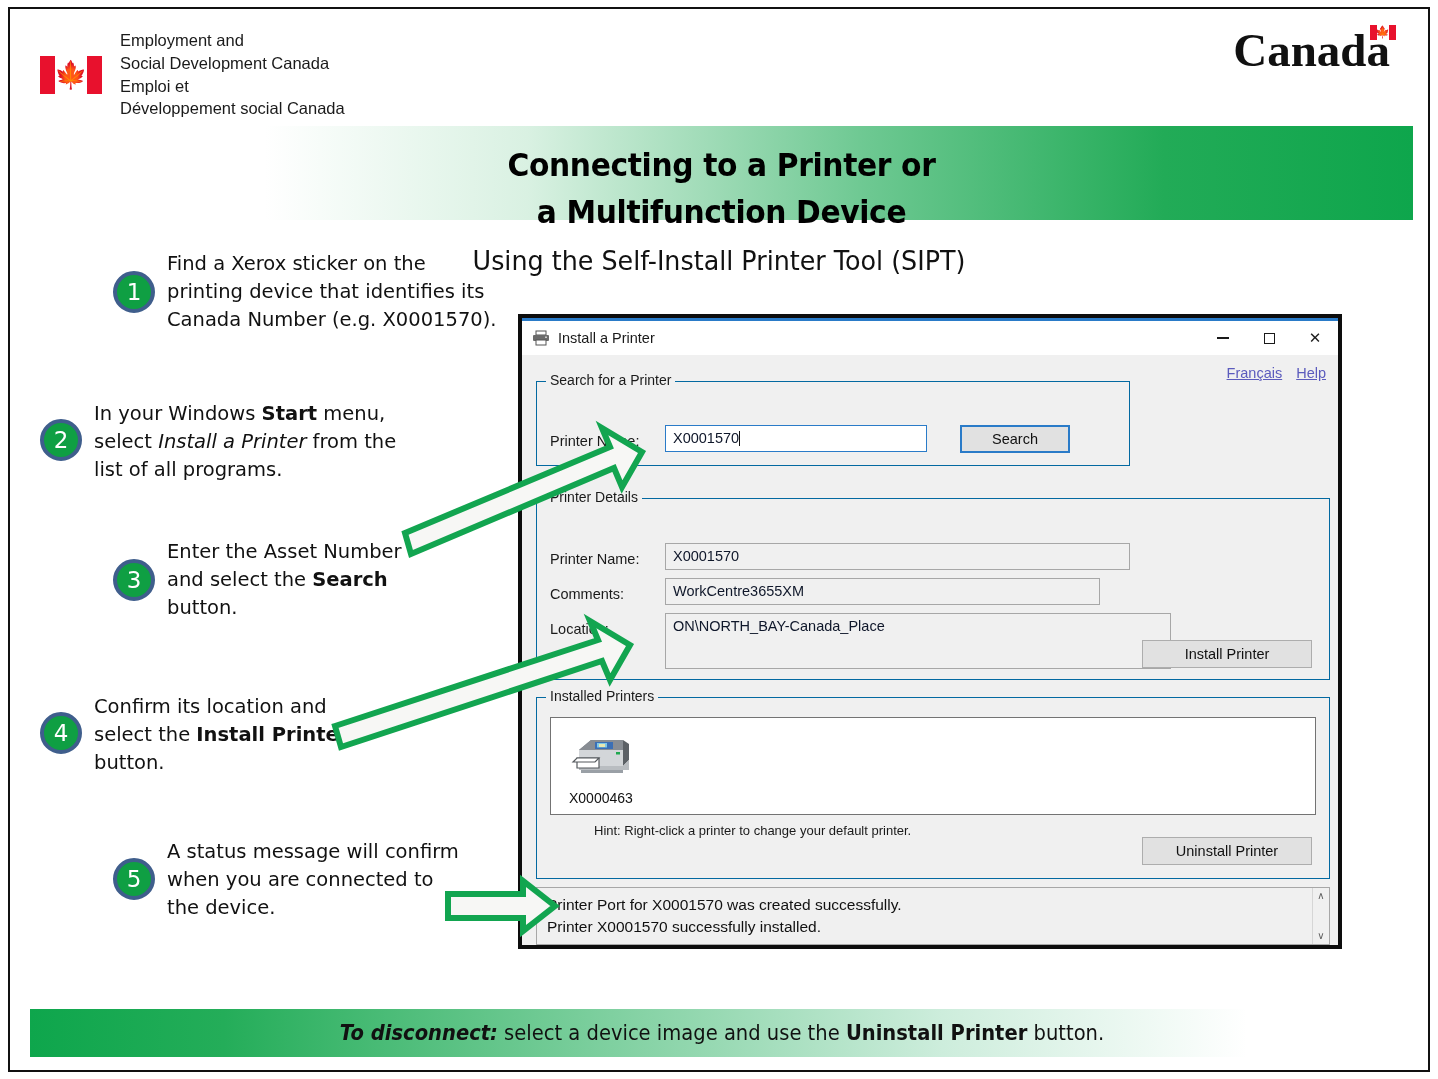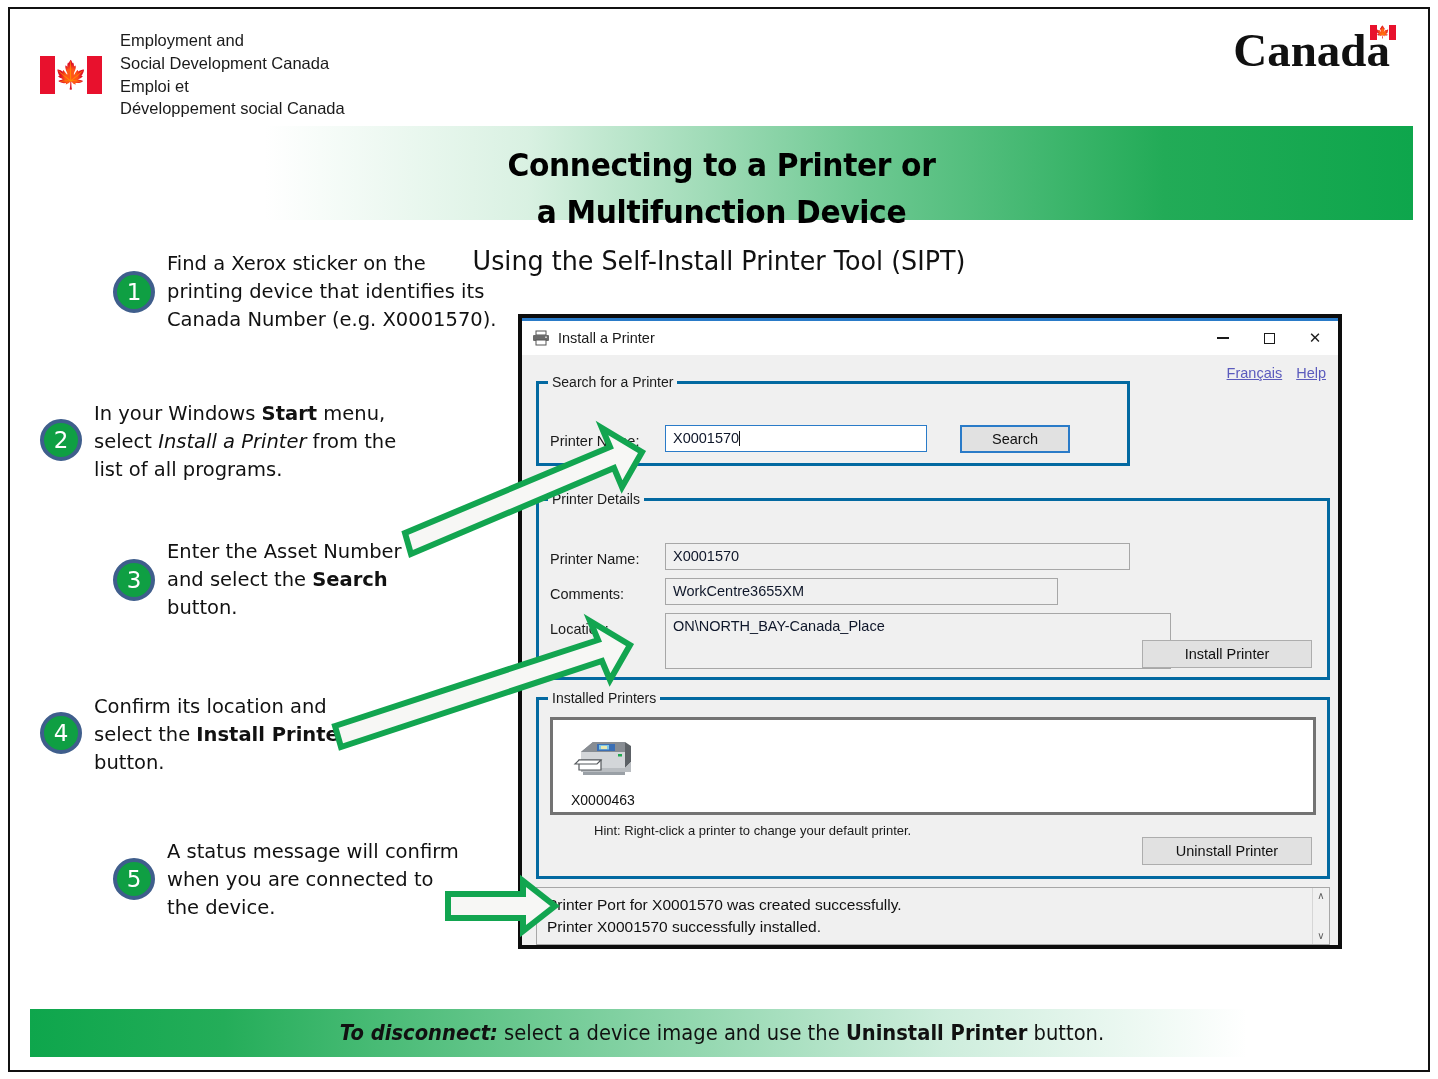--- a/index.html
+++ b/index.html
@@ -119,21 +119,21 @@
   .titlebar .tb-title { margin-left:8px; font-size:14.5px; color:#1a1a1a; }
   .wincontrols { position:absolute; right:0; top:0; height:34px; display:flex; }
   .wc { width:46px; height:34px; display:flex; align-items:center; justify-content:center;
         font-size:15px; color:#1a1a1a; }
   .wc .dash { width:12px; height:1.5px; background:#1a1a1a; }
   .wc .sq { width:11px; height:11px; border:1.5px solid #1a1a1a; }
 
   .dlg-body { position:absolute; left:0; top:37px; right:0; bottom:0; background:#f0f0f0; }
 
   .group {
-    position:absolute; border:3px solid #0369a1; background:#f0f0f0;
+    position:absolute; border:1px solid #0369a1; background:#f0f0f0;
   }
   .group-label {
     position:absolute; top:-10px; left:9px; background:#f0f0f0;
     padding:0 4px; font-size:14px; color:#1a1a1a;
   }
 
   .fld-label { position:absolute; font-size:14.5px; color:#1a1a1a; }
   .tbox {
     position:absolute; background:#f0f0f0; border:1px solid #a7a7a7;
     font-size:14.5px; color:#0f172a; padding:4px 7px; line-height:1.2;
@@ -146,21 +146,21 @@
   .btn {
     position:absolute; background:#e1e1e1; border:1px solid #adadad;
     font-size:14.5px; color:#111111; display:flex; align-items:center; justify-content:center;
   }
   .btn.primary { border:2px solid #2a7bc8; background:#e1e1e1; }
 
   .links { position:absolute; right:12px; top:10px; display:flex; gap:14px;padding-left:12px; }
   .links a { font-size:14.5px; color:#5b5bbd; text-decoration:underline; }
 
   .printerlist {
-    position:absolute; background:#ffffff; border:3px solid #737373;
+    position:absolute; background:#ffffff; border:1px solid #737373;
   }
   .printer-item { position:absolute; left:18px; top:12px; width:95px; text-align:left; }
   .printer-item .plabel { font-size:14px; color:#111111; margin-top:6px; }
 
   .hint { position:absolute; font-size:13px; color:#1a1a1a;margin-left:44px; }
 
   .statusbox {
     position:absolute; background:#f0f0f0; border:1px solid #a7a7a7;
     font-size:15.5px; color:#111111; padding:6px 10px; line-height:1.44;
   }
@@ -304,21 +304,21 @@
       <div class="tbox focused" style="left:143px; top:70px; width:262px; height:27px;"><span>X0001570</span><span class="caret"></span></div>
       <div class="btn primary" style="left:438px; top:70px; width:110px; height:28px;">Search</div>
 
       <div class="group" style="left:14px; top:143px; width:794px; height:182px;">
         <span class="group-label">Printer Details</span>
       </div>
       <span class="fld-label" style="left:28px; top:196px;">Printer Name:</span>
       <div class="tbox" style="left:143px; top:188px; width:465px; height:27px;">X0001570</div>
 
       <span class="fld-label" style="left:28px; top:231px;">Comments:</span>
-      <div class="tbox" style="left:143px; top:223px; width:393px; height:27px;">WorkCentre3655XM</div>
+      <div class="tbox" style="left:143px; top:223px; width:435px; height:27px;">WorkCentre3655XM</div>
 
       <span class="fld-label" style="left:28px; top:266px;">Location:</span>
       <div class="tbox" style="left:143px; top:258px; width:506px; height:56px;">ON\NORTH_BAY-Canada_Place</div>
 
       <div class="btn" style="left:620px; top:285px; width:170px; height:28px;">Install Printer</div>
 
       <div class="group" style="left:14px; top:342px; width:794px; height:182px;">
         <span class="group-label">Installed Printers</span>
       </div>
       <div class="printerlist" style="left:28px; top:362px; width:766px; height:98px;">

